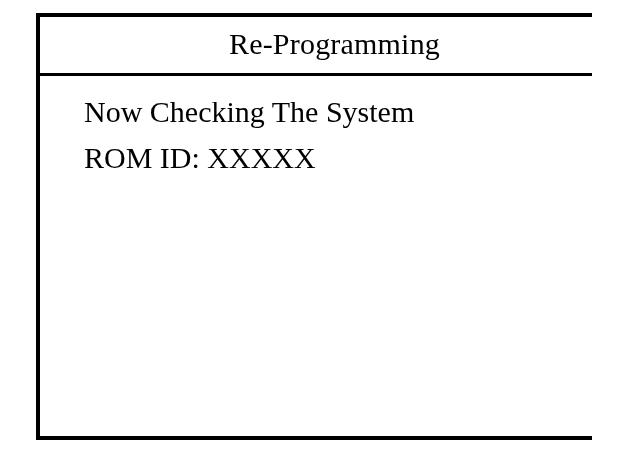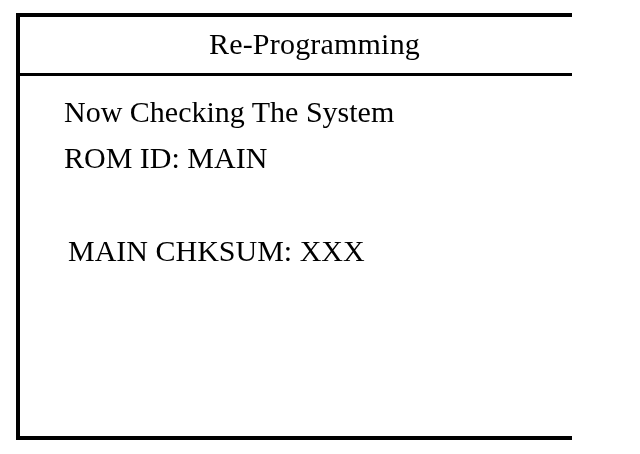--- a/index.html
+++ b/index.html
@@ -10,20 +10,21 @@
   }
 
   #screenshot-root {
     position: relative;
     width: 572px;
     height: 454px;
     background: #ffffff;
     overflow: hidden;
     font-family: "Liberation Serif", "DejaVu Serif", serif;
     color: #000000;
+    margin-left: 20px;
     -webkit-font-smoothing: none;
   }
 
   
   .dialog-frame {
     position: absolute;
     left: 16px;
     top: 13px;
     width: 607px;
     height: 427px;
@@ -95,24 +96,23 @@
   <div class="dialog-frame">
 
     <div class="title-bar">
       <div class="title-text">Re-Programming</div>
     </div>
 
     <div class="body-area">
 
       <div class="status-line l0">Now Checking The System</div>
 
-      <div class="status-line l1">ROM ID: MAIN</div>
+      <div class="status-line l1">ROM ID: XXXXX</div>
 
 
-      <div class="status-line l3">MAIN CHKSUM: XXX</div>
 
       <div class="spacer-region"></div>
 
     </div>
 
   </div>
 
 </div>
 
 </body></html>

